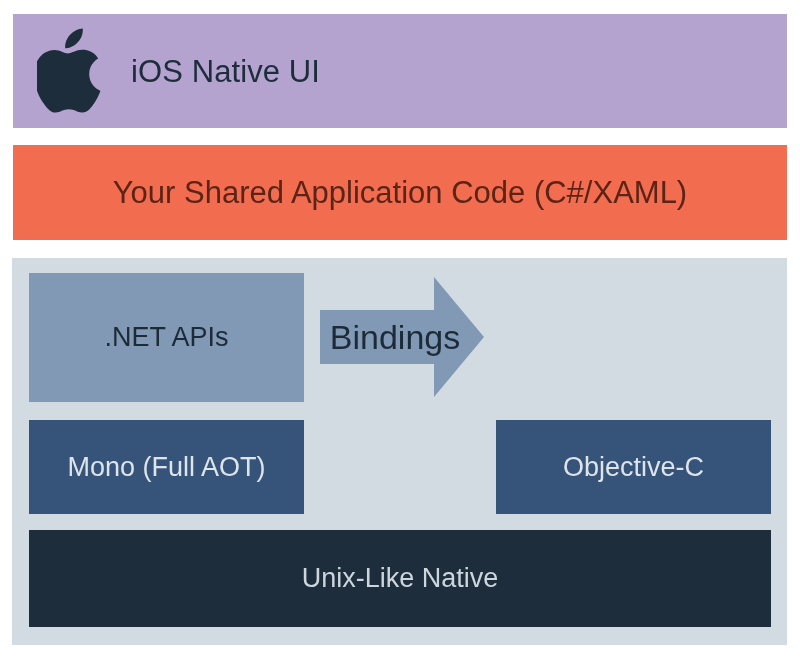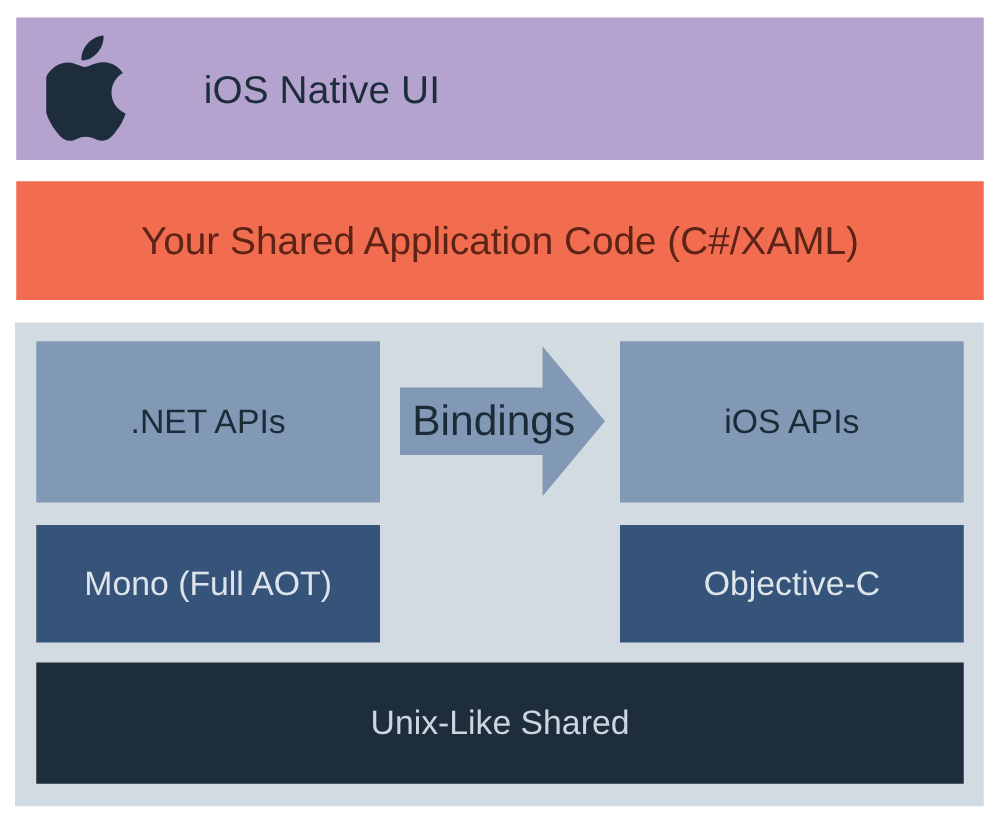--- a/index.html
+++ b/index.html
@@ -24,21 +24,20 @@
   
   .band-native {
     position: absolute;
     left: 13px;
     top: 14px;
     width: 774px;
     height: 114px;
     background: #b4a2cf;
     display: flex;
     align-items: center;
-    gap: 32px;
   }
   .apple-logo {
     width: 72px;
     height: 86px;
     margin-left: 24px;
     margin-right: 22px;
     flex: 0 0 auto;
     display: block;
   }
   .band-native-label {
@@ -179,30 +178,27 @@
       <span class="box-label">.NET APIs</span>
     </div>
 
     <div class="bindings-arrow">
       <svg viewBox="0 0 164 120" aria-hidden="true">
         <path fill="#8199b5" d="M0 33 L114 33 L114 0 L164 60 L114 120 L114 87 L0 87 Z"></path>
       </svg>
     </div>
     <div class="bindings-label">Bindings</div>
 
-    <div class="box api-box api-box-right">
-      <span class="box-label">iOS APIs</span>
-    </div>
 
     <div class="box runtime-box runtime-box-right">
       <span class="box-label">Objective-C</span>
     </div>
 
     <div class="box runtime-box runtime-box-left">
       <span class="box-label">Mono (Full AOT)</span>
     </div>
 
     <div class="box kernel-box">
-      <span class="box-label">Unix-Like Shared</span>
+      <span class="box-label">Unix-Like Native</span>
     </div>
 
   </div>
 </div>
 
 </body></html>

